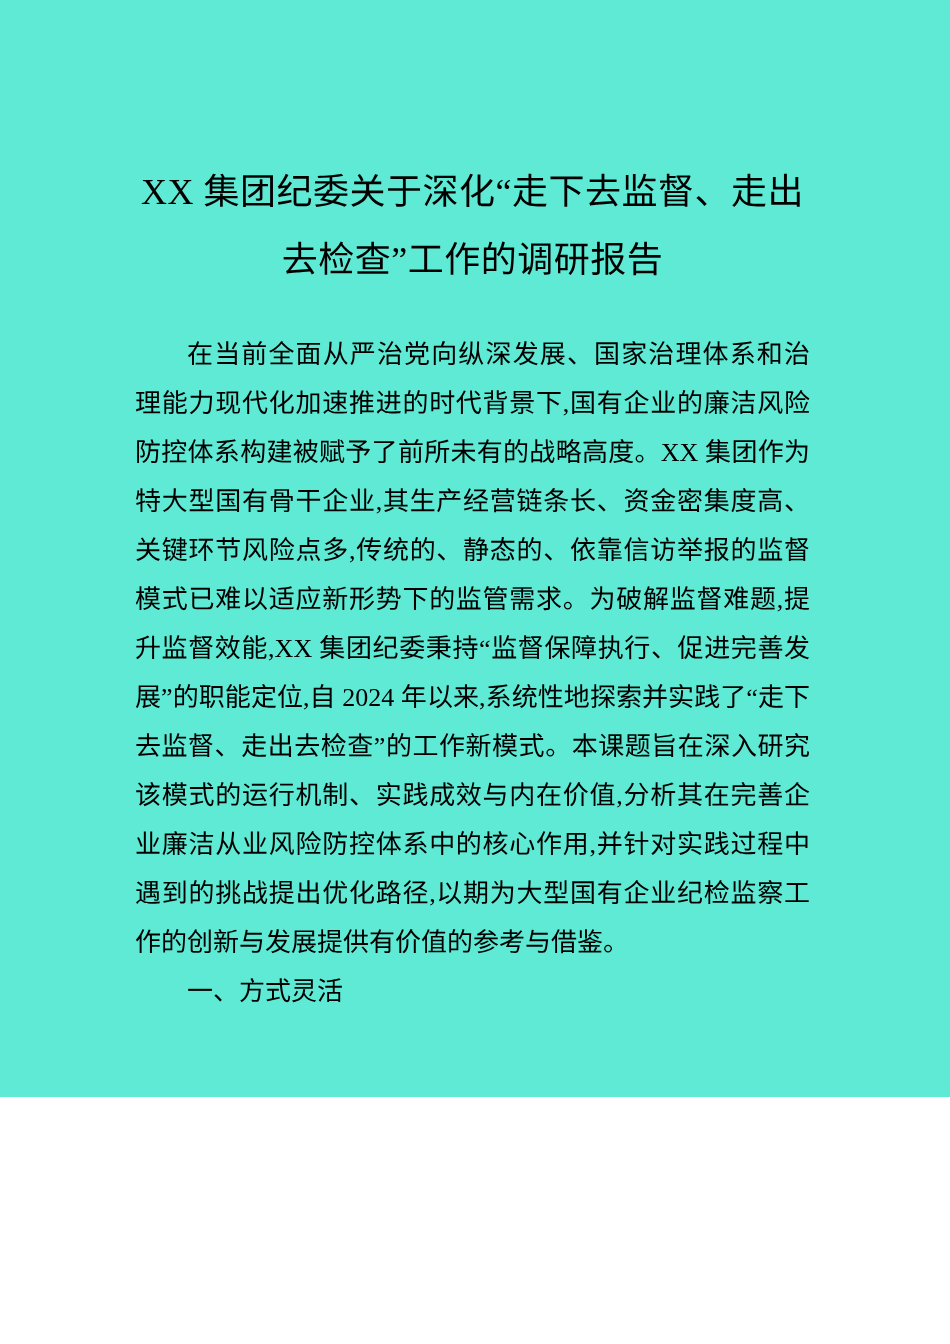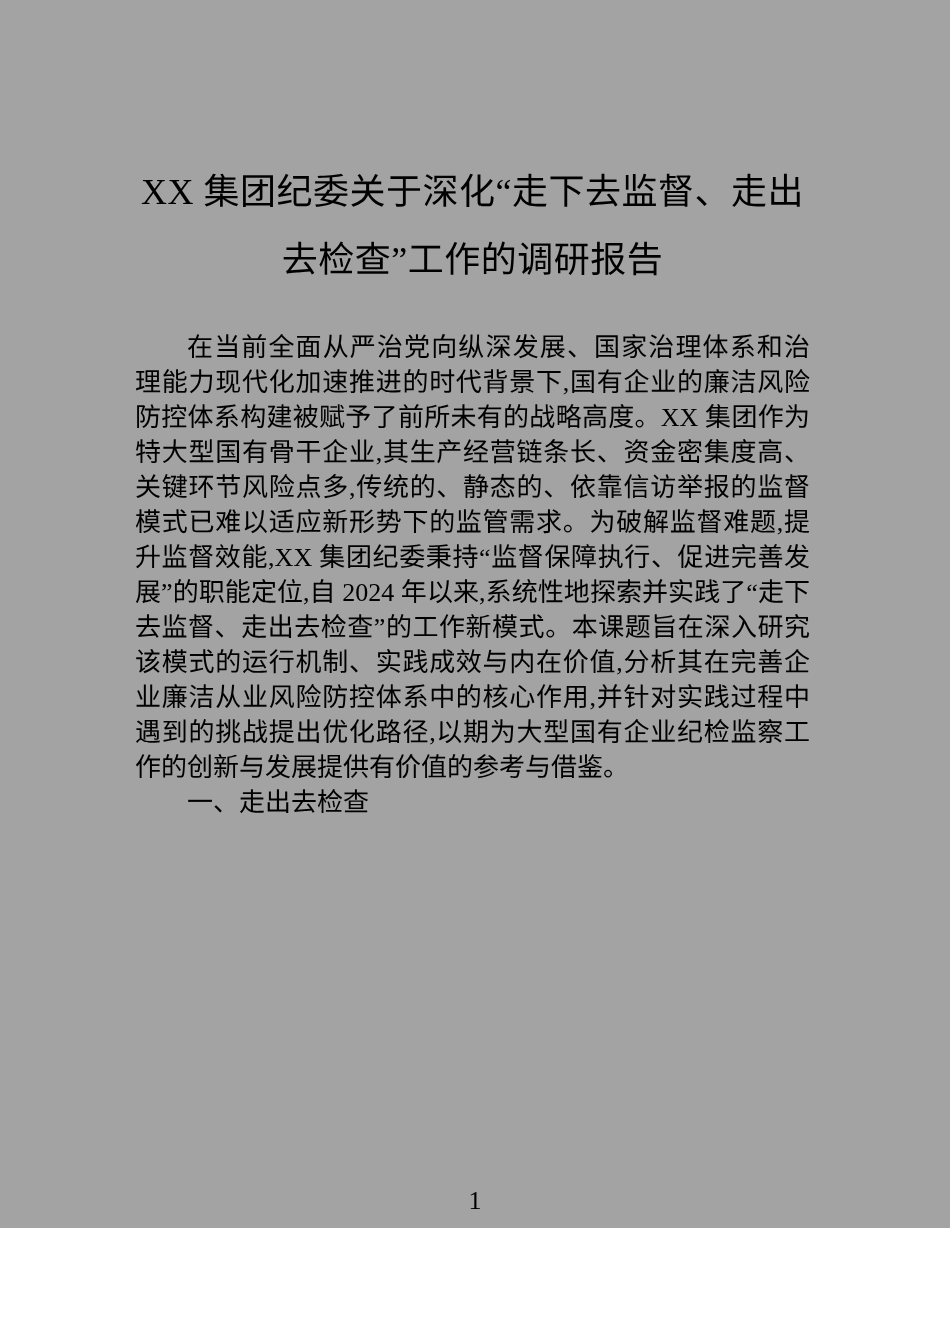--- a/index.html
+++ b/index.html
@@ -3,41 +3,41 @@
 <meta charset="utf-8">
 <style>
   html, body {
     margin: 0;
     padding: 0;
     background: #ffffff;
   }
   .page {
     position: relative;
     width: 950px;
-    height: 1228px;
+    height: 1097px;
     margin: 0;
-    background: #a3a3a3;
+    background: #5eead4;
     color: #000000;
     box-sizing: border-box;
     padding: 158px 140px 0 135px;
     overflow: hidden;
     
     font-family: "Liberation Serif", sans-serif;
   }
   .doc-title {
     font-size: 36px;
     line-height: 68px;
     font-weight: normal;
     text-align: center;
     margin: 0 0 36px 0;
     letter-spacing: 0.5px;
   }
   .para {
     font-size: 26px;
-    line-height: 35px;
+    line-height: 49px;
     text-align: justify;
     text-justify: inter-ideograph;
     text-indent: 52px;
     margin: 0;
     word-break: break-all;
   }
   .page-footer {
     position: absolute;
     top: 1186px;
     left: 0;
@@ -51,20 +51,20 @@
 </style>
 </head>
 <body>
 
 <div class="page">
 
   <h1 class="doc-title">XX 集团纪委关于深化“走下去监督、走出去检查”工作的调研报告</h1>
 
   <p class="para">在当前全面从严治党向纵深发展、国家治理体系和治理能力现代化加速推进的时代背景下,国有企业的廉洁风险防控体系构建被赋予了前所未有的战略高度。XX 集团作为特大型国有骨干企业,其生产经营链条长、资金密集度高、关键环节风险点多,传统的、静态的、依靠信访举报的监督模式已难以适应新形势下的监管需求。为破解监督难题,提升监督效能,XX 集团纪委秉持“监督保障执行、促进完善发展”的职能定位,自 2024 年以来,系统性地探索并实践了“走下去监督、走出去检查”的工作新模式。本课题旨在深入研究该模式的运行机制、实践成效与内在价值,分析其在完善企业廉洁从业风险防控体系中的核心作用,并针对实践过程中遇到的挑战提出优化路径,以期为大型国有企业纪检监察工作的创新与发展提供有价值的参考与借鉴。</p>
 
-  <p class="para">一、走出去检查</p>
+  <p class="para">一、方式灵活</p>
 
 
 
 
   <div class="page-footer">1</div>
 
 </div>
 
 </body></html>

